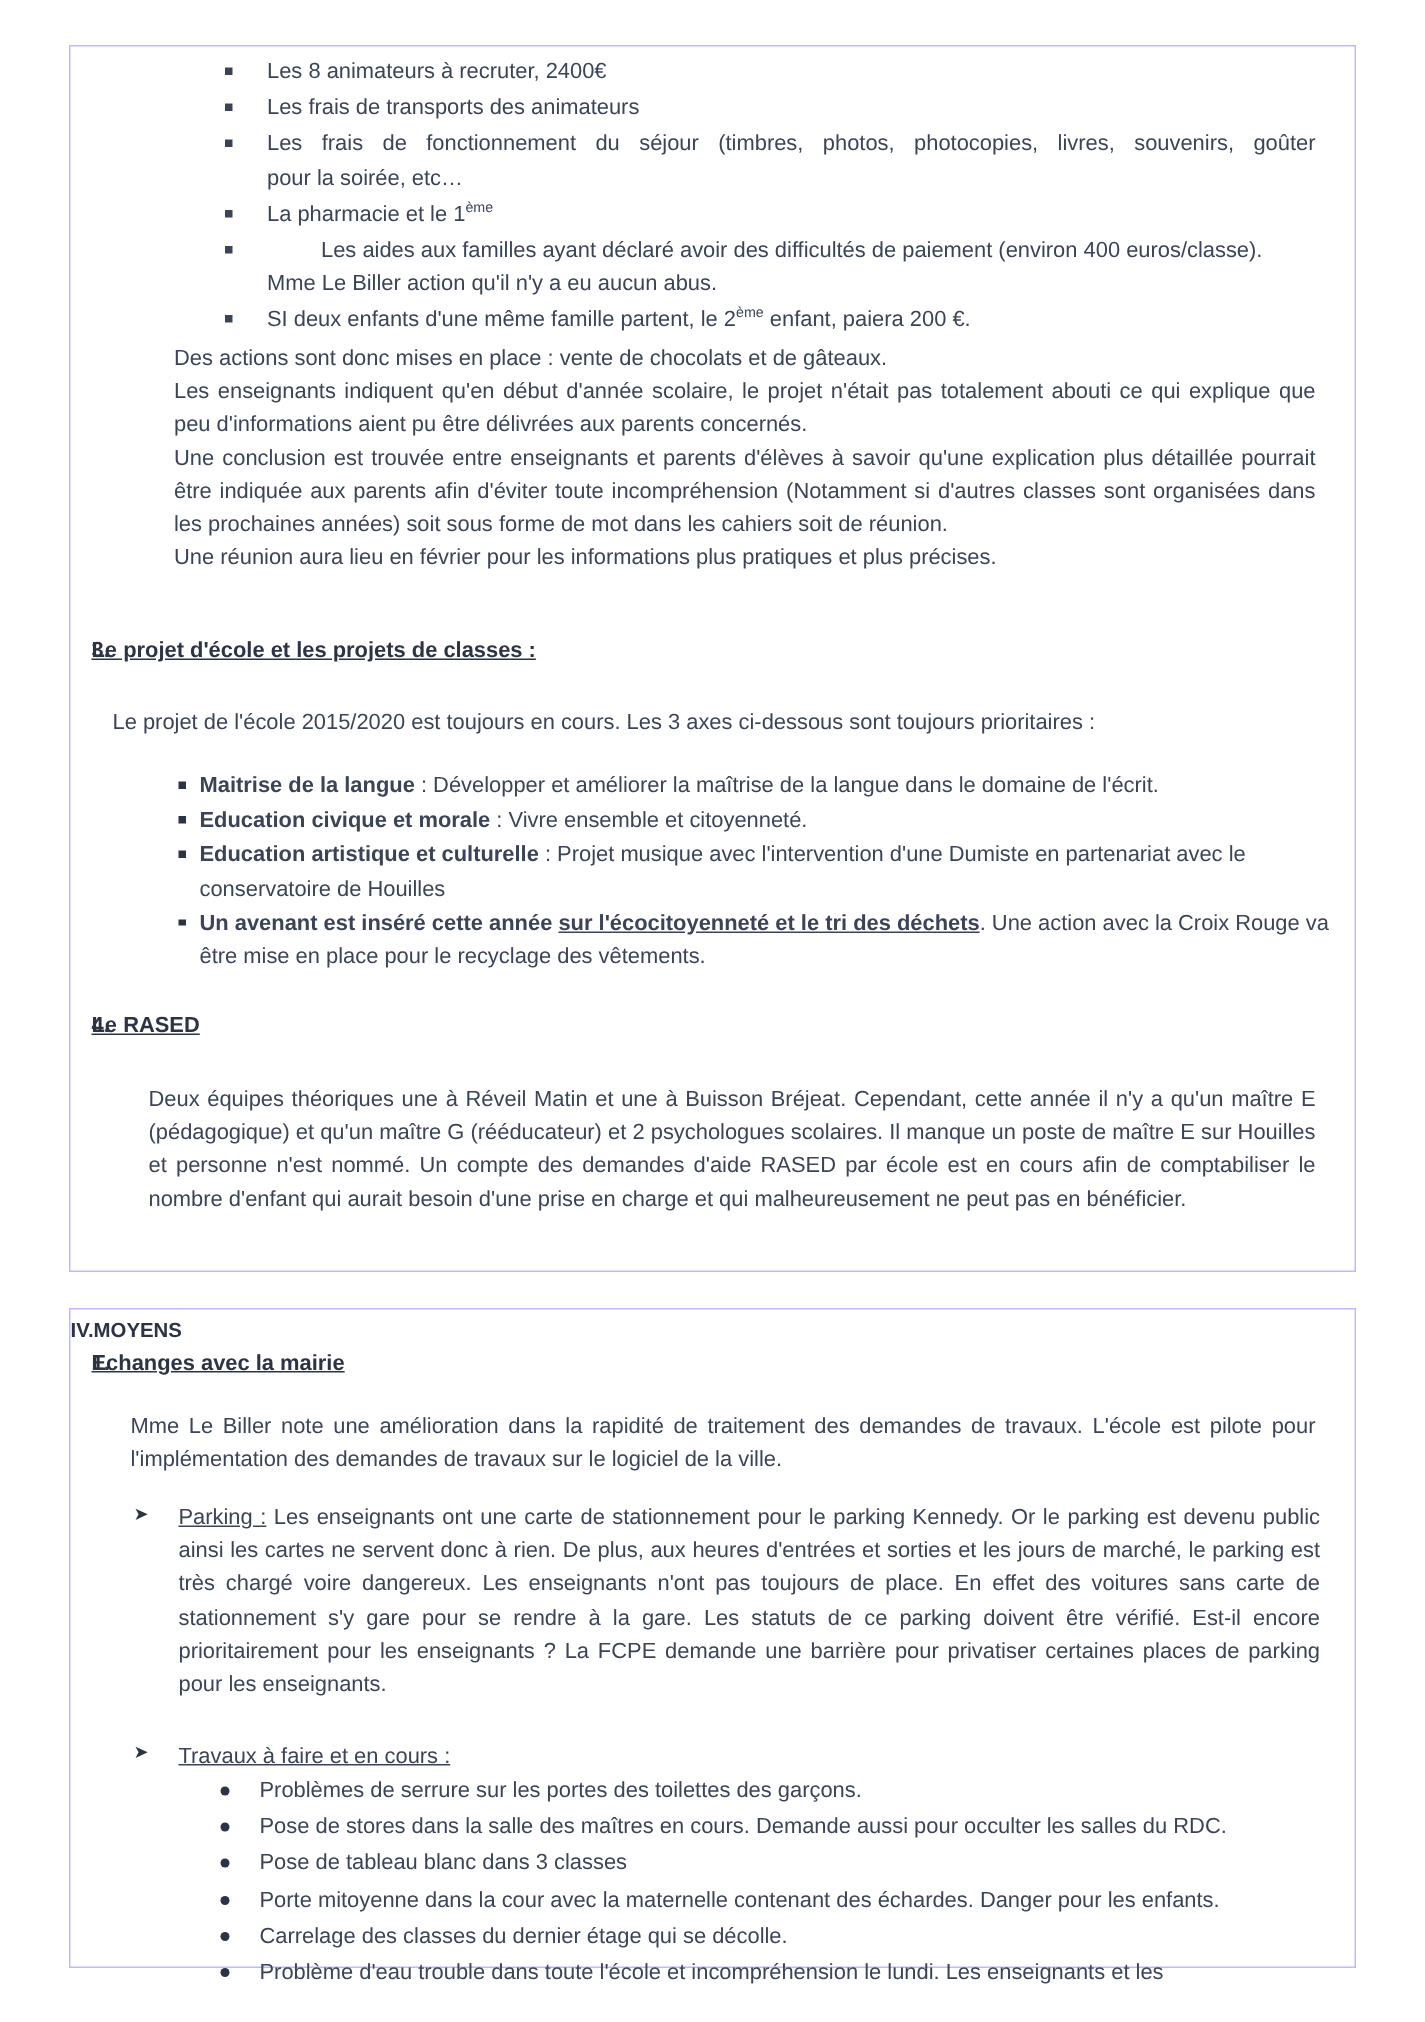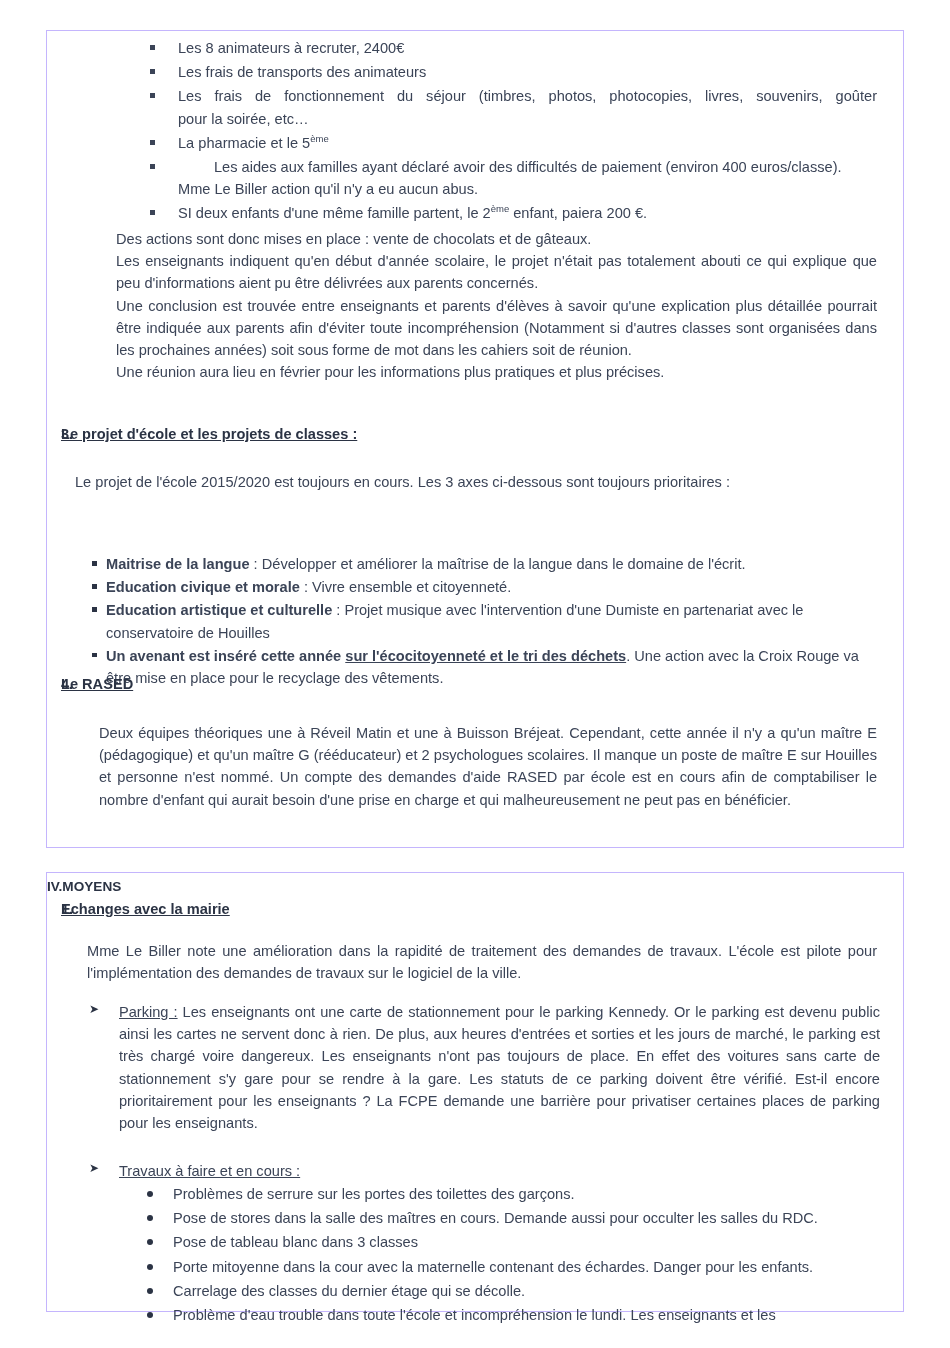--- a/index.html
+++ b/index.html
@@ -175,21 +175,21 @@
           <span>Les 8 animateurs à recruter, 2400€</span>
         </li>
         <li>
           <span>Les frais de transports des animateurs</span>
         </li>
         <li class="just">
           <span style="display:block; text-align:justify; text-align-last:justify;">Les frais de fonctionnement du séjour (timbres, photos, photocopies, livres, souvenirs, goûter</span>
           <span style="display:block;">pour la soirée, etc…</span>
         </li>
         <li>
-          <span>La pharmacie et le 5</span><sup>ème</sup>
+          <span>La pharmacie et le 1</span><sup>ème</sup>
         </li>
         <li>
           <span style="display:block;margin-left:36px;">Les aides aux familles ayant déclaré avoir des difficultés de paiement (environ 400 euros/classe).</span>
           <span style="display:block;">Mme Le Biller action qu'il n'y a eu aucun abus.</span>
         </li>
         <li>
           <span>SI deux enfants d'une même famille partent, le 2</span><sup>ème</sup><span> enfant, paiera 200 €.</span>
         </li>
       </ul>
 
@@ -200,21 +200,21 @@
         <p>Une réunion aura lieu en février pour les informations plus pratiques et plus précises.</p>
       </div>
 
       <div class="numhead abs" style="left:14px; top:395px; width:700px;">
         <span class="num">3.</span>
         <span class="ttl">Le projet d'école et les projets de classes :</span>
       </div>
 
       <div class="abs txt" style="left:28px; top:440px; width:810px;">Le projet de l'école 2015/2020 est toujours en cours.  Les 3 axes ci-dessous sont toujours prioritaires :</div>
 
-      <ul class="sq sq-sm abs" style="left:45px; top:482px; width:775px;margin-top:40px;">
+      <ul class="sq sq-sm abs" style="left:72px; top:482px; width:775px;">
         <li>
           <span class="bold">Maitrise de la langue</span><span> : Développer et améliorer la maîtrise de la langue dans le domaine de l'écrit.</span>
         </li>
         <li>
           <span class="bold">Education civique et morale</span><span> : Vivre ensemble et citoyenneté.</span>
         </li>
         <li>
           <span class="bold">Education artistique et culturelle</span><span> : Projet musique avec l'intervention d'une Dumiste en partenariat avec le conservatoire de Houilles</span>
         </li>
         <li>

